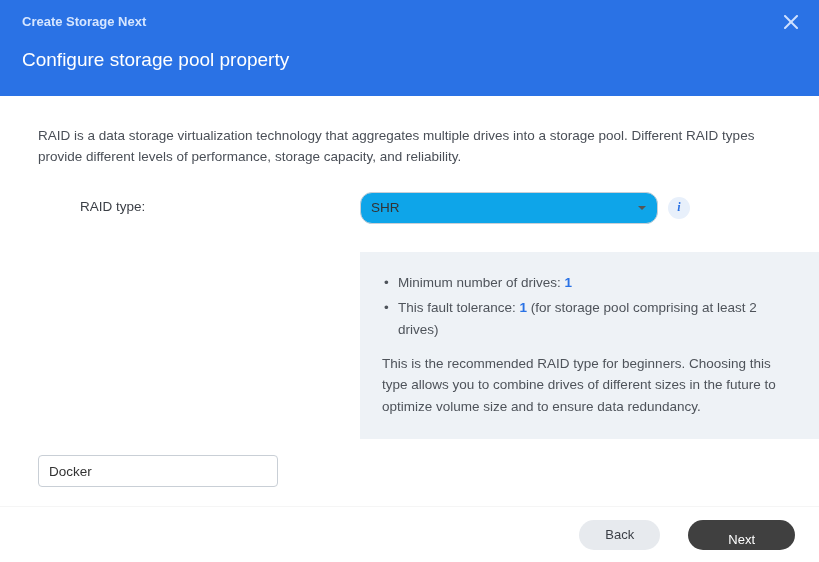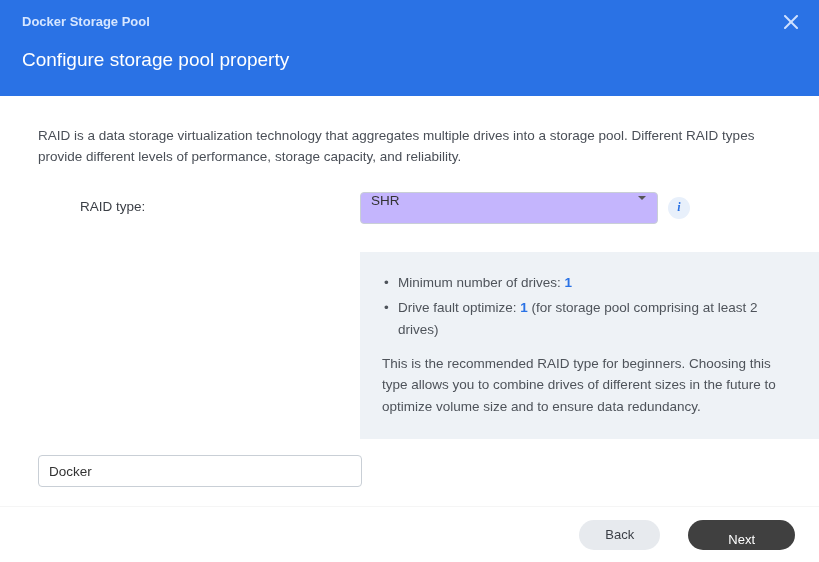--- a/index.html
+++ b/index.html
@@ -8,40 +8,40 @@
     .header-title { font-size: 13px; font-weight: 600; color: #d6e6ff; }
     .close-btn { position: absolute; right: 16px; top: 12px; width: 24px; height: 24px; display: flex; align-items: center; justify-content: center; cursor: pointer; color: #cfe1ff; }
     .close-btn svg { width: 14px; height: 14px; }
     .page-title { font-size: 19px; font-weight: 400; margin-top: 20px; color: #fff; }
     .content { padding: 30px 24px 0 38px; color: #3b3f46; font-size: 13.5px; }
     .intro { line-height: 1.55; color: #4a4f57; }
     .row { display: flex; align-items: flex-start; margin-top: 24px; }
     .label-col { width: 280px; flex: 0 0 280px; padding-top: 7px; color: #3b3f46; margin-left: 42px; }
     .field-col { flex: 1; }
     .select-wrap { display: flex; align-items: center; gap: 10px; }
-    .select { width: 298px; height: 32px; border: 1px solid #c9cfd6; border-radius: 4px; background: #c4b5fd; display: flex; padding: 0 10px; cursor: pointer; justify-content: space-between; font-size: 13.5px; color: #333; }
+    .select { width: 298px; height: 32px; border: 1px solid #c9cfd6; border-radius: 12px; background: #0ea5e9; display: flex; align-items: center; padding: 0 10px; cursor: pointer; justify-content: space-between; font-size: 13.5px; color: #333; }
     .select .chev { color: #555; display:flex; }
     .select .chev svg { width: 10px; height: 10px; }
     .info-btn { width: 22px; height: 22px; border-radius: 50%; background: #e8f0fb; display: flex; align-items: center; justify-content: center; cursor: pointer; color: #2a72e5; font-style: italic; font-family: Georgia, serif; font-weight: 700; font-size: 12px; }
     .info-box { margin-top: 28px; background: #eef2f6; border-radius: 0; padding: 20px 22px 22px 22px; width: 460px; color: #4e535a; line-height: 1.6; font-size: 13.5px;}
     .info-box ul { list-style: none; padding: 0; margin: 0 0 12px 0; }
     .info-box li { position: relative; padding-left: 16px; margin-bottom: 4px; }
     .info-box li::before { content: "•"; position: absolute; left: 2px; top: 0; color: #4e535a; }
     .info-box .num { color: #2a72e5; font-weight: 700; }
-    .text-input { width: 324px; height: 32px; border: 1px solid #c9cfd6; border-radius: 4px; padding: 0 10px; font-size: 13.5px; color: #333; outline: none; font-family: inherit; }
+    .text-input { width: 240px; height: 32px; border: 1px solid #c9cfd6; border-radius: 4px; padding: 0 10px; font-size: 13.5px; color: #333; outline: none; font-family: inherit; }
     .footer { position: absolute; bottom: 0; left: 0; right: 0; height: 56px; display: flex; align-items: center; justify-content: flex-end; gap: 28px; padding-right: 24px; border-top: 1px solid #f5f5f5; }
     .btn { height: 30px; min-width: 74px; padding: 0 26px; border: none; border-radius: 15px; font-size: 13px; font-weight: 500; cursor: pointer; font-family: inherit; }
     .btn-secondary { background: #e7eaee; color: #3b3f46; }
     .btn-primary { background: #404040; color: #fff; padding: 12px 40px; }
   </style>
 </head>
 <body>
 
 <div class="header">
-  <div class="header-title">Docker Storage Pool</div>
+  <div class="header-title">Create Storage Next</div>
   <div class="close-btn">
     <span>
       <svg viewBox="0 0 14 14" fill="none" stroke="currentColor" stroke-width="2" stroke-linecap="round">
           <line x1="1" y1="1" x2="13" y2="13"></line>
           <line x1="13" y1="1" x2="1" y2="13"></line>
         </svg>
     </span>
   </div>
   <div class="page-title">Configure storage pool property</div>
 </div>
@@ -64,21 +64,21 @@
         <div class="info-btn">
           <span>i</span>
         </div>
       </div>
       <div class="info-box">
         <ul>
           <li>
             <span>Minimum number of drives: </span><span class="num">1</span>
           </li>
           <li>
-            <span>Drive fault optimize: </span><span class="num">1</span><span> (for storage pool comprising at least 2 drives)</span>
+            <span>This fault tolerance: </span><span class="num">1</span><span> (for storage pool comprising at least 2 drives)</span>
           </li>
         </ul>
         <div>This is the recommended RAID type for beginners. Choosing this type allows you to combine drives of different sizes in the future to optimize volume size and to ensure data redundancy.</div>
       </div>
     </div>
   </div>
 
   <div class="row" style="margin-top:16px">
     <div class="field-col">
       <input type="text" class="text-input" value="Docker" style="">

